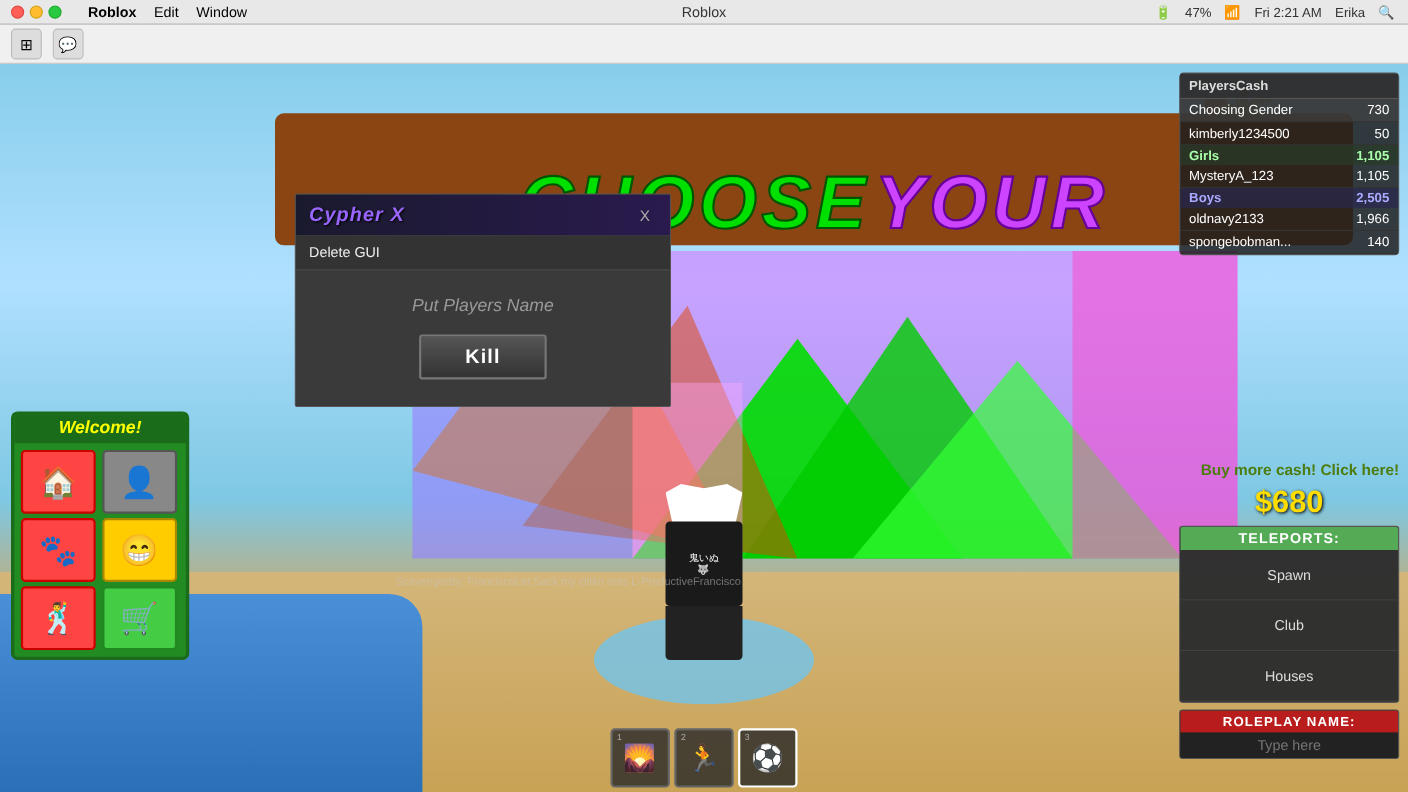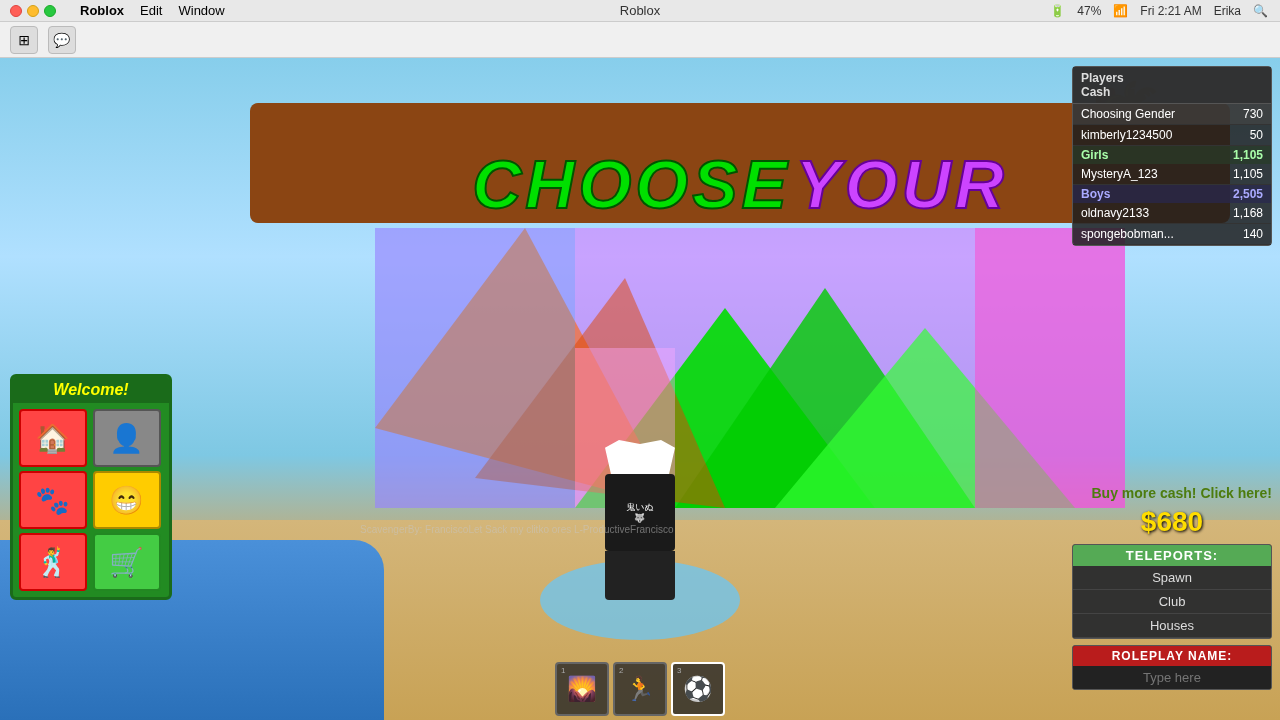--- a/index.html
+++ b/index.html
@@ -356,27 +356,26 @@
       right: 8px;
       width: 200px;
       background: rgba(30,30,30,0.85);
       border: 1px solid #555;
       border-radius: 4px;
       font-size: 12px;
       color: #fff;
     }
     .right-panel-header {
       display: flex;
-      justify-content: center;
+      justify-content: flex-start;
       padding: 4px 8px;
       background: rgba(50,50,50,0.9);
       border-bottom: 1px solid #555;
       font-weight: bold;
       color: #ddd;
-      flex-direction: column;
     }
     .right-panel-row {
       display: flex;
       justify-content: space-between;
       padding: 3px 8px;
       border-bottom: 1px solid #333;
     }
     .right-panel-row.highlight { background: rgba(70,70,70,0.6); }
     .right-panel-section {
       background: rgba(40,60,40,0.7);
@@ -429,21 +428,21 @@
       font-weight: bold;
       padding: 3px;
       letter-spacing: 1px;
     }
     .teleport-btn {
       width: 100%;
       background: rgba(50,50,50,0.9);
       border: none;
       border-bottom: 1px solid #444;
       color: #ddd;
-      padding: 4px;
+      padding: 15px;
       text-align: center;
       cursor: pointer;
       font-size: 13px;
     }
     .roleplay-section {
       margin-top: 6px;
       background: rgba(20,20,20,0.85);
       border: 1px solid #555;
       border-radius: 3px;
       overflow: hidden;
@@ -576,20 +575,33 @@
   <div class="character">
     <div class="char-hair"></div>
     <div class="char-body">
       <span style="font-size:9px; line-height:1.2; color:#fff;">鬼いぬ<br>🐺</span>
     </div>
     <div class="char-pants"></div>
   </div>
 
   <div class="watermark">ScavengerBy: FranciscoLet Sack my clitko ores L-ProductiveFrancisco</div>
 
+  <div class="cypher-modal">
+    <div class="cypher-title-bar">
+      <span class="cypher-title">Cypher X</span>
+      <button class="cypher-close">X</button>
+    </div>
+    <div class="cypher-menu-bar">
+      <span class="cypher-menu-item">Delete GUI</span>
+    </div>
+    <div class="cypher-content">
+      <div class="player-name-placeholder">Put Players Name</div>
+      <button class="kill-button">Kill</button>
+    </div>
+  </div>
 
   <div class="welcome-panel">
     <div class="welcome-title">Welcome!</div>
     <div class="welcome-grid">
       <div class="welcome-btn red">🏠</div>
       <div class="welcome-btn gray">👤</div>
       <div class="welcome-btn red">🐾</div>
       <div class="welcome-btn yellow">😁</div>
       <div class="welcome-btn red">🕺</div>
       <div class="welcome-btn green">🛒</div>
@@ -616,21 +628,21 @@
     <div class="right-panel-row">
       <span>MysteryA_123</span>
       <span>1,105</span>
     </div>
     <div class="right-panel-section blue">
       <span>Boys</span>
       <span>2,505</span>
     </div>
     <div class="right-panel-row">
       <span>oldnavy2133</span>
-      <span>1,168</span>
+      <span>1,966</span>
     </div>
     <div class="right-panel-row">
       <span>spongebobman...</span>
       <span>140</span>
     </div>
   </div>
 
   <div class="br-panel">
     <div class="buy-cash-link">Buy more cash! Click here!</div>
     <div class="cash-display">$680</div>

